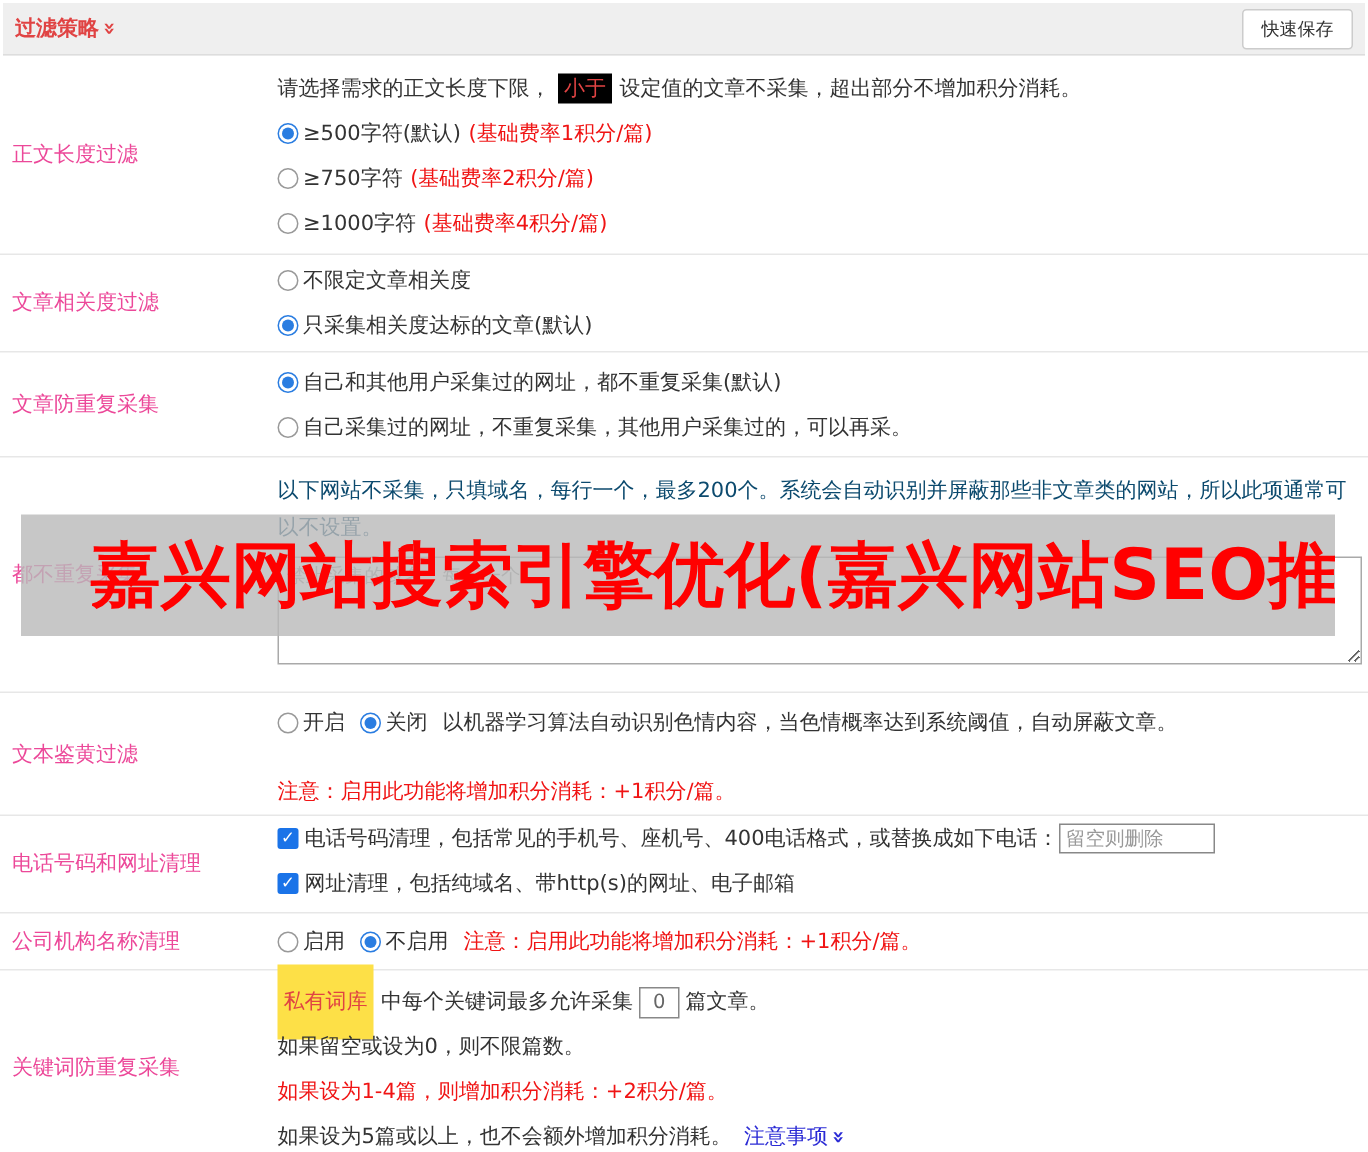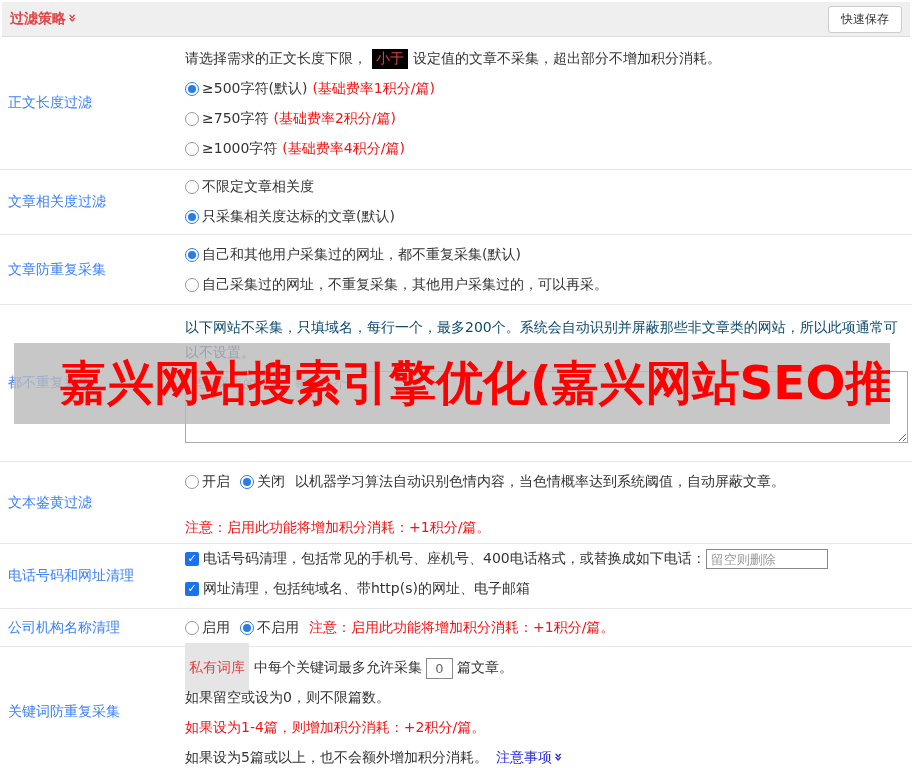--- a/index.html
+++ b/index.html
@@ -21,21 +21,21 @@
   .chev{display:inline-block;transform:rotate(90deg);font-weight:bold;margin-left:2px;font-size:14px;}
   .save-btn{
     background:#fff;border:1px solid #ccc;border-radius:3px;
     padding:4px 12px;font-size:12px;color:#333;cursor:pointer;
     font-family:Liberation Mono, monospace;
   }
   
   .row{display:flex;border-bottom:1px solid #e7e7e7;}
   .row:last-child{border-bottom:none;}
   .row-label{
-    width:185px;flex:0 0 185px;padding-left:8px;color:#3b82f6;
+    width:185px;flex:0 0 185px;padding-left:8px;color:#ec4899;
     display:flex;align-items:center;
   }
   .row-content{flex:1;padding-right:4px;display:flex;flex-direction:column;}
   .line{height:30px;display:flex;align-items:center;white-space:nowrap;}
   
   .radio{
     display:inline-block;width:14px;height:14px;border-radius:50%;
     border:1px solid #999;background:#fff;margin-right:3px;flex:0 0 14px;
     position:relative;cursor:pointer;
   }
@@ -45,21 +45,21 @@
     border-radius:50%;background:#2a7de1;
   }
   .checkbox{
     display:inline-block;width:14px;height:14px;border-radius:2px;
     background:#1a73e8;margin-right:4px;flex:0 0 14px;cursor:pointer;
     color:#fff;font-size:11px;line-height:14px;text-align:center;font-weight:bold;
   }
   .red-note{color:#f01414;}
   .red-underline{color:#f01414;margin-left:5px;}
   .hl-pink{background:#000000;color:#e04343;padding:1px 4px;margin:0 5px;}
-  .badge-link{background:#e5e5e5;color:#e04343;padding:16px 4px;margin-right:5px;cursor:pointer;}
+  .badge-link{background:#fde047;color:#e04343;padding:16px 4px;margin-right:5px;cursor:pointer;}
   .blue-link{color:#2b2bd5;cursor:pointer;margin-left:8px;}
   .blue-link .chev{font-weight:bold;}
   .gap{margin-right:10px;display:inline-flex;align-items:center;}
   
   .row-length{min-height:133px;}
   .row-length .row-content{padding-top:7px;}
   .row-relevance{min-height:65px;}
   .row-relevance .row-content{padding-top:2px;}
   .row-dedup{min-height:70px;}
   .row-dedup .row-content{padding-top:5px;}
@@ -186,21 +186,21 @@
     <div class="line red-note">注意：启用此功能将增加积分消耗：+1积分/篇。</div>
   </div>
 </div>
 
 <div class="row row-phone">
   <div class="row-label">电话号码和网址清理</div>
   <div class="row-content">
     <div class="line">
       <span class="checkbox">✓</span>
       <span>电话号码清理，包括常见的手机号、座机号、400电话格式，或替换成如下电话：</span>
-      <input class="text-input" style="width: 122px;" placeholder="留空则删除">
+      <input class="text-input" style="width: 104px;" placeholder="留空则删除">
     </div>
     <div class="line">
       <span class="checkbox">✓</span>
       <span>网址清理，包括纯域名、带http(s)的网址、电子邮箱</span>
     </div>
   </div>
 </div>
 
 <div class="row row-company">
   <div class="row-label">公司机构名称清理</div>

